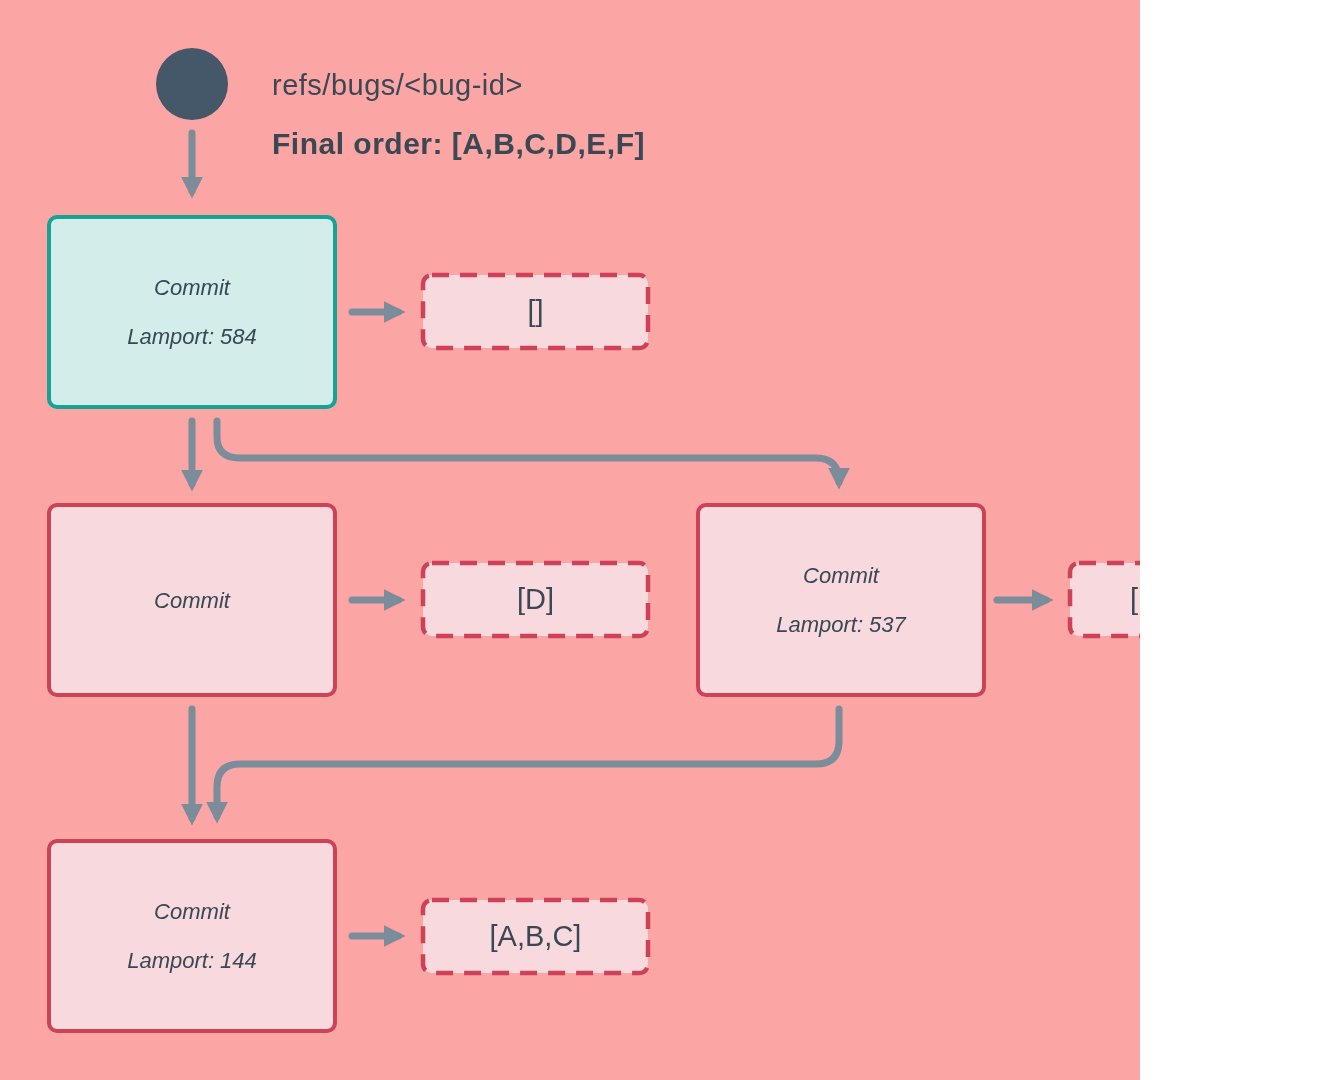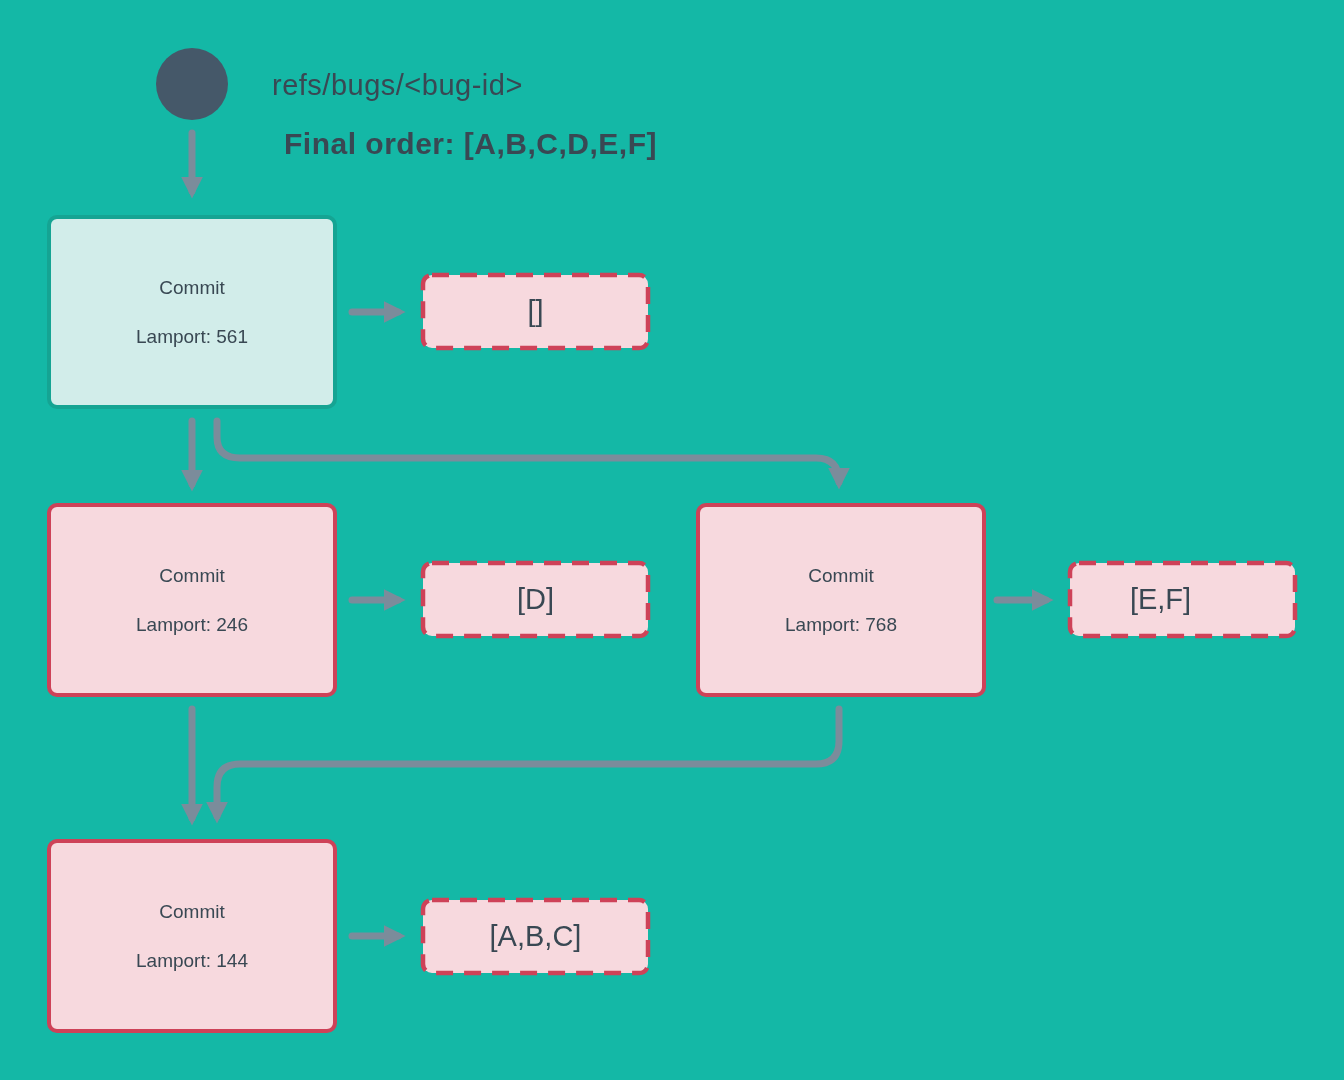--- a/index.html
+++ b/index.html
@@ -1,56 +1,56 @@
 <!DOCTYPE html>
 <html><head>
 <meta charset="utf-8">
 <style>
   html, body { margin: 0; padding: 0; }
   .canvas {
     position: relative;
-    width: 1344px;
+    width: 1140px;
     height: 1080px;
-    background: #14b8a6;
+    background: #fca5a5;
     font-family: "Liberation Sans", sans-serif;
     overflow: hidden;
   }
   svg.layer { position: absolute; left: 0; top: 0; }
 
   .hdr-ref {
     position: absolute;
     left: 272px; top: 68px;
     font-size: 29px; line-height: 34px;
     color: #394853;
     letter-spacing: 0.5px;
   }
   .hdr-final {
     position: absolute;
     left: 272px; top: 127px;
     font-size: 30px; line-height: 34px;
     font-weight: bold;
     color: #394853;
     letter-spacing: 0.5px;
-    margin-left: 12px;
   }
 
   .commit {
     position: absolute;
     width: 290px; height: 194px;
     box-sizing: border-box;
     border: 4px solid;
     border-radius: 10px;
     display: flex;
     flex-direction: column;
     align-items: center;
     justify-content: center;
-    font-size: 19px;
+    font-size: 22px;
     line-height: 49px;
     color: #394853;
     text-align: center;
+    font-style: italic;
   }
   .commit.teal { background: #d2edea; border-color: #15a493; }
   .commit.pink { background: #f7d9de; border-color: #ce4258; }
 
   .pos-root  { left: 47px;  top: 215px; }
   .pos-left  { left: 47px;  top: 503px; }
   .pos-right { left: 696px; top: 503px; }
   .pos-merge { left: 47px;  top: 839px; }
 
   .ops-label {
@@ -99,31 +99,30 @@
       <rect x="1070" y="563" width="225" height="73" rx="9"></rect>
       <rect x="423" y="900" width="225" height="73" rx="9"></rect>
     </g>
   </svg>
 
   <div class="hdr-ref">refs/bugs/&lt;bug-id&gt;</div>
   <div class="hdr-final">Final order: [A,B,C,D,E,F]</div>
 
   <div class="commit teal pos-root">
     <div>Commit</div>
-    <div>Lamport: 561</div>
+    <div>Lamport: 584</div>
   </div>
 
   <div class="commit pink pos-left">
     <div>Commit</div>
-    <div>Lamport: 246</div>
   </div>
 
   <div class="commit pink pos-right">
     <div>Commit</div>
-    <div>Lamport: 768</div>
+    <div>Lamport: 537</div>
   </div>
 
   <div class="commit pink pos-merge">
     <div>Commit</div>
     <div>Lamport: 144</div>
   </div>
 
   <div class="ops-label ops-root">[]</div>
   <div class="ops-label ops-left">[D]</div>
   <div class="ops-label ops-right">[E,F]</div>

